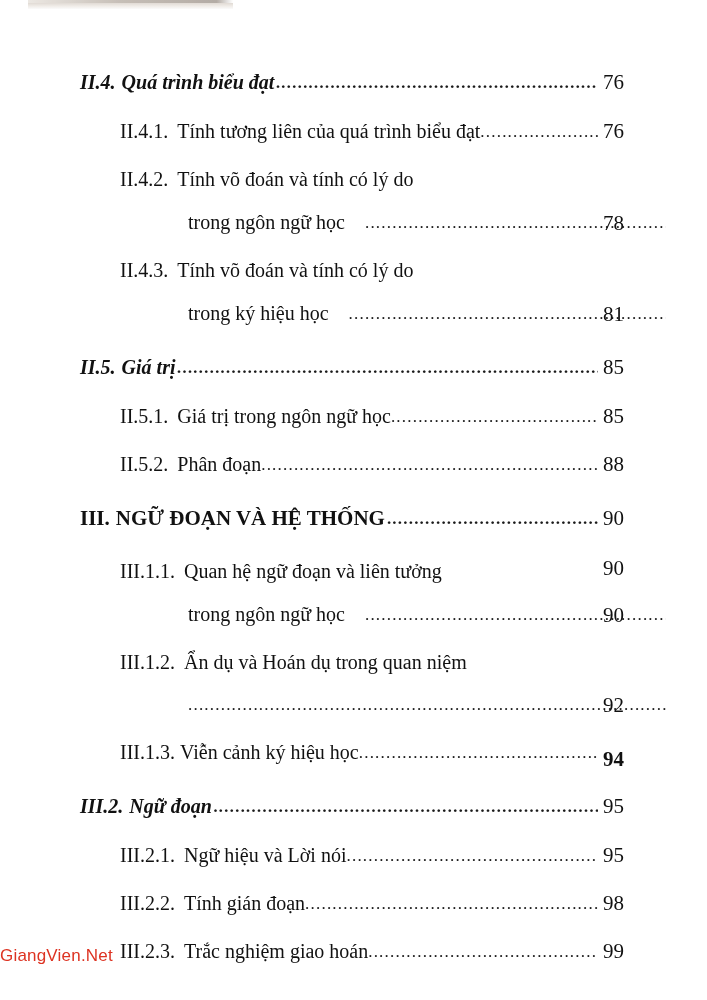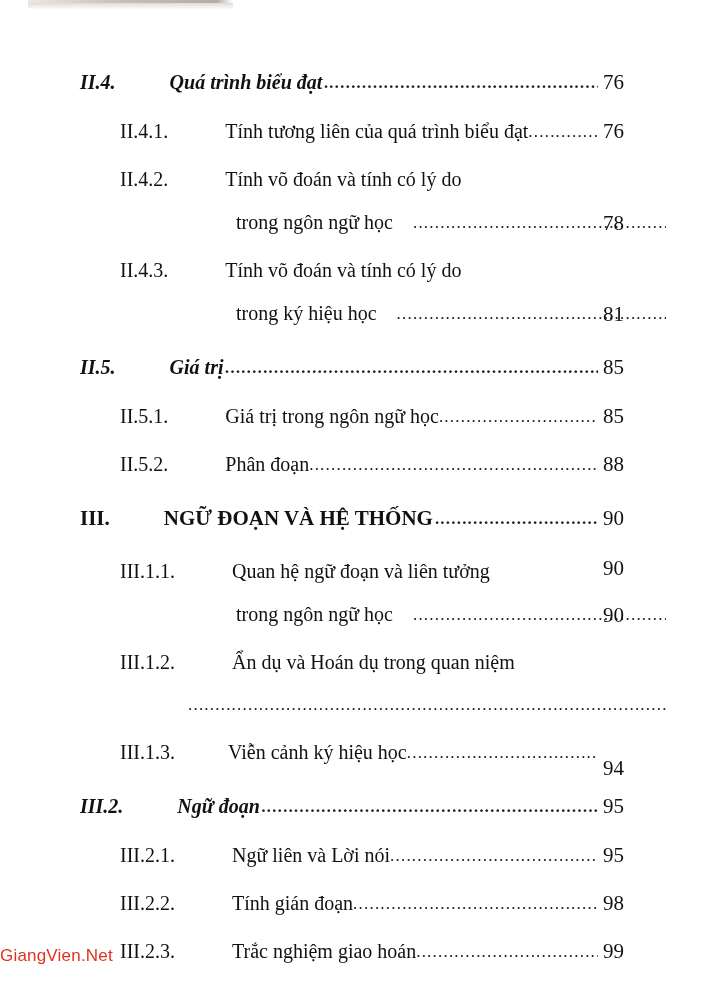--- a/index.html
+++ b/index.html
@@ -51,21 +51,20 @@
     display: flex;
     align-items: baseline;
     width: 100%;
     white-space: nowrap;
   }
   .entry-num {
     flex: 0 0 auto;
   }
   .entry-title {
     flex: 0 0 auto;
-    margin-left: 48px;
   }
   .leader {
     flex: 1 1 auto;
     overflow: hidden;
     min-width: 0;
     font-size: 17px;
     letter-spacing: 1.2px;
     color: #1a1a1a;
     transform: translateY(-1px);
   }
@@ -238,44 +237,45 @@
     </div>
     <div class="gap-sm"></div>
     <div class="toc-entry lvl2">
       <div class="entry-line">
         <span class="entry-num">III.1.2.</span>
         <span class="entry-title">Ẩn dụ và Hoán dụ trong quan niệm</span>
       </div>
       <div class="entry-line cont-line">
         <span class="leader"></span>
       </div>
+      <span class="pagenum" style="bottom: 0px; top: auto;">92</span>
     </div>
     <div class="gap-sm"></div>
     <div class="toc-entry lvl2">
       <div class="entry-line">
         <span class="entry-num tight">III.1.3.</span>
         <span class="entry-title">Viễn cảnh ký hiệu học</span>
         <span class="leader"></span>
       </div>
-      <span class="pagenum" style="bottom: 0px; top: 16px;">94</span>
+      <span class="pagenum" style="bottom: 0px; top: 7px; font-weight: bold;">94</span>
     </div>
     <div class="gap-md"></div>
     <div class="toc-entry lvl1">
       <div class="entry-line">
         <span class="entry-num">III.2.</span>
         <span class="entry-title">Ngữ đoạn</span>
         <span class="leader"></span>
       </div>
       <span class="pagenum" style="bottom: 0px; top: 0px;">95</span>
     </div>
     <div class="gap-sm"></div>
     <div class="toc-entry lvl2">
       <div class="entry-line">
         <span class="entry-num">III.2.1.</span>
-        <span class="entry-title">Ngữ liên và Lời nói</span>
+        <span class="entry-title">Ngữ hiệu và Lời nói</span>
         <span class="leader"></span>
       </div>
       <span class="pagenum" style="bottom: 0px; top: 0px;">95</span>
     </div>
     <div class="gap-sm"></div>
     <div class="toc-entry lvl2">
       <div class="entry-line">
         <span class="entry-num">III.2.2.</span>
         <span class="entry-title">Tính gián đoạn</span>
         <span class="leader"></span>

